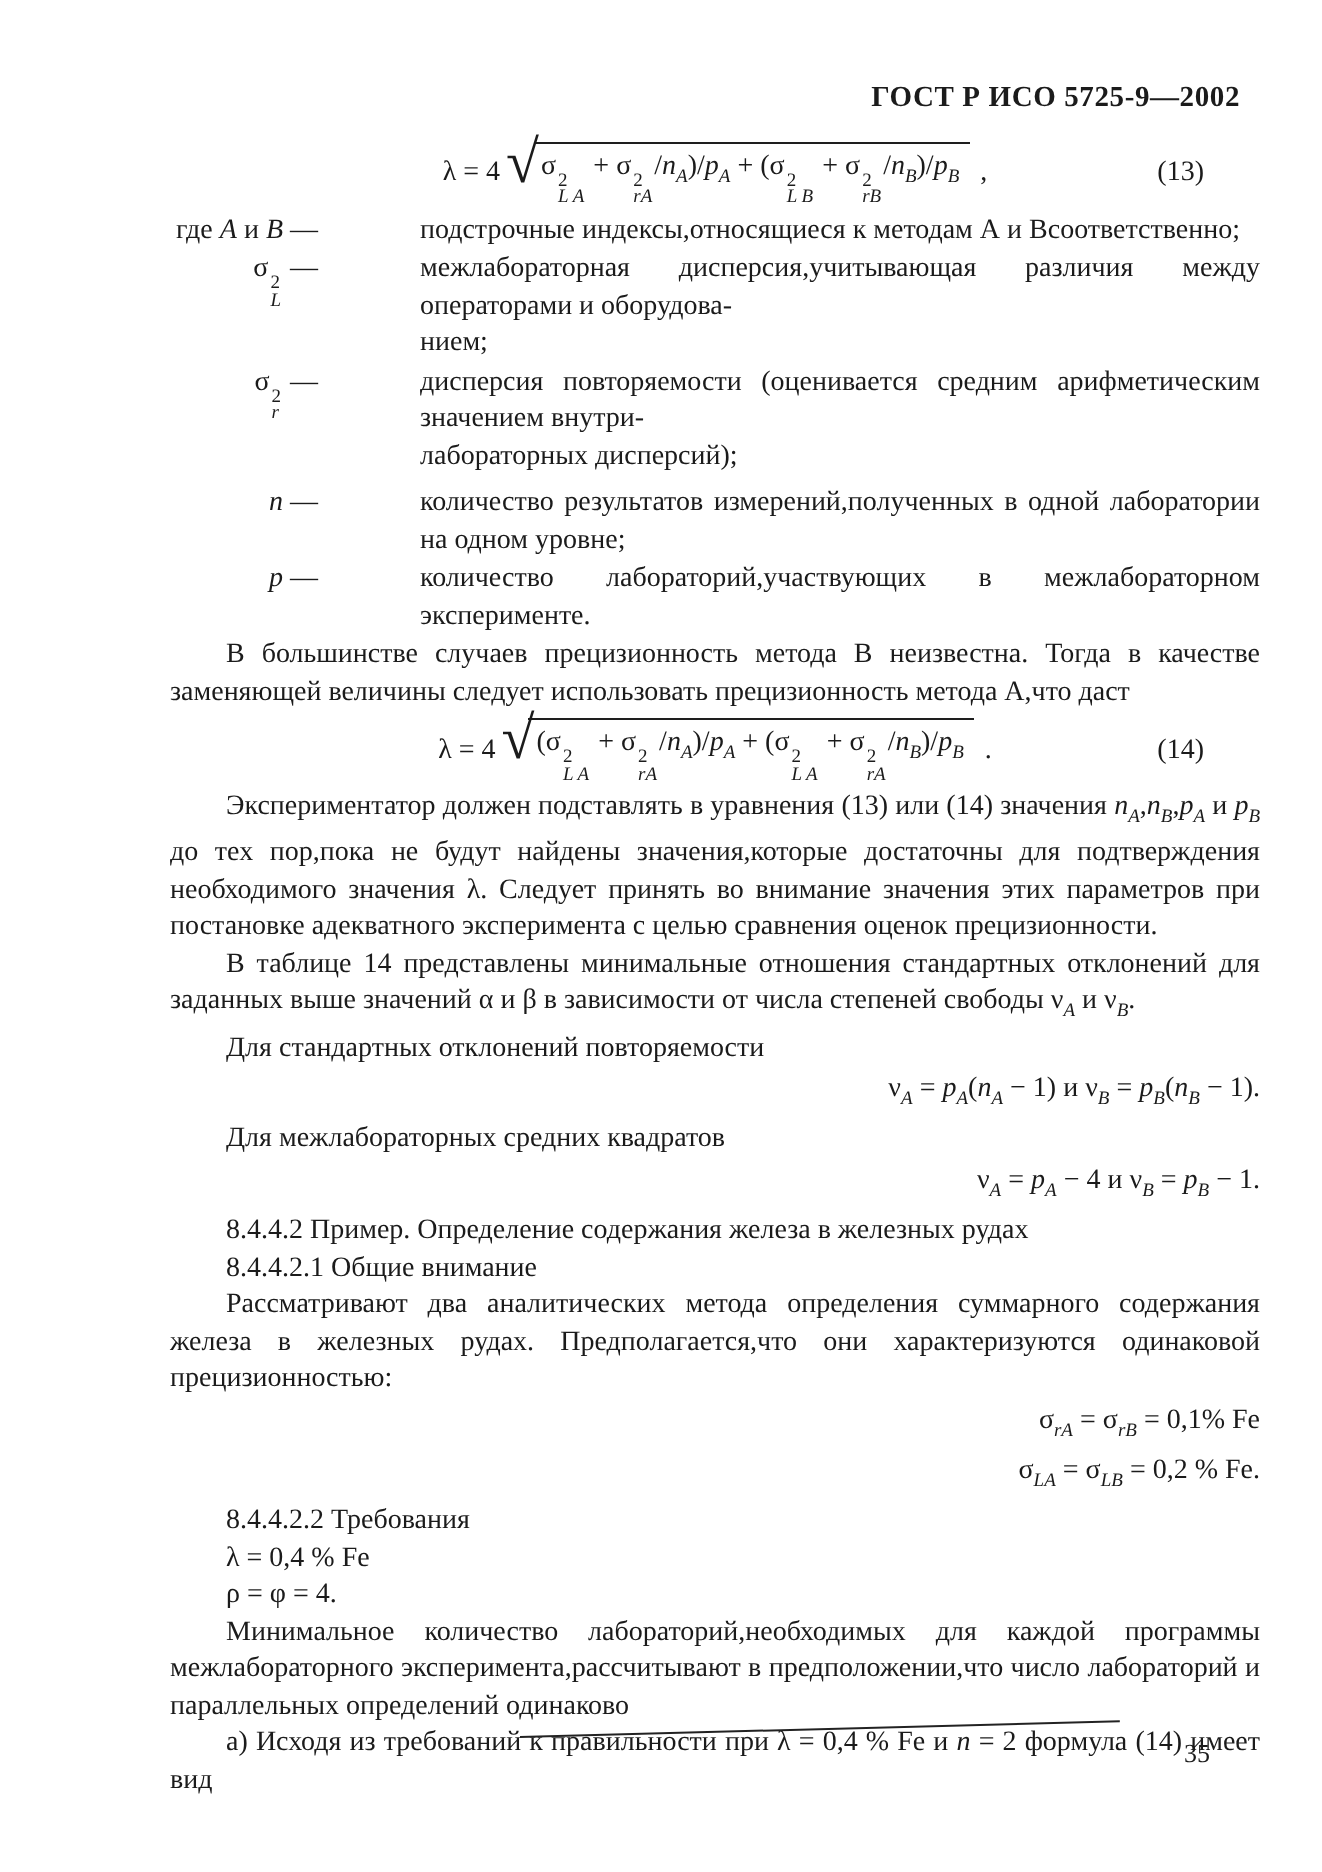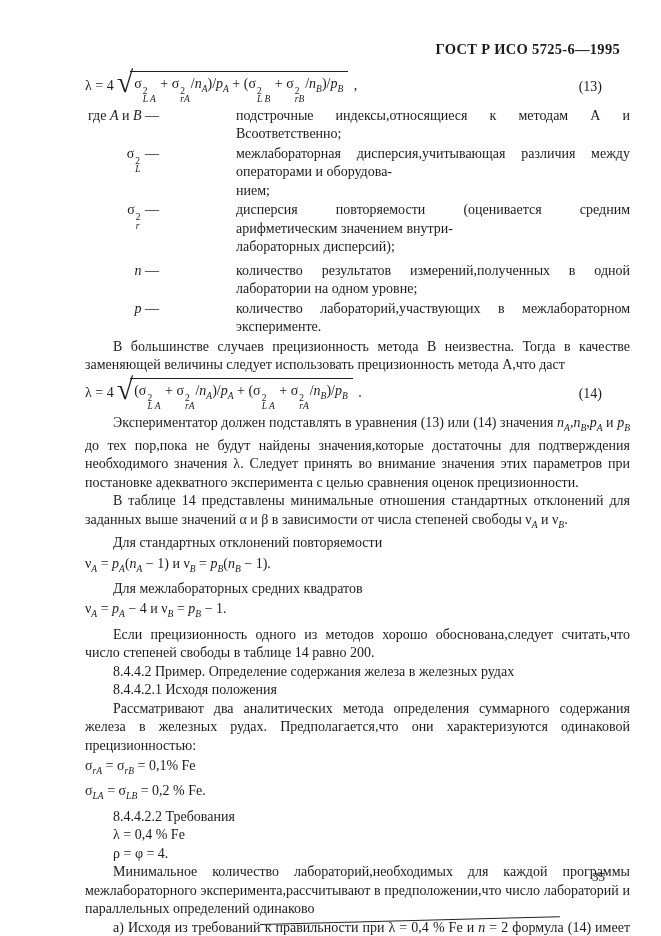--- a/index.html
+++ b/index.html
@@ -5,49 +5,49 @@
   html,body{margin:0;padding:0;background:#ffffff;}
   .page{
     width:661px;height:936px;position:relative;background:#fff;overflow:hidden;
     box-sizing:border-box;padding:40px 31px 0 85px;
     font-family:"Liberation Serif","DejaVu Serif",serif;
     font-size:14px;line-height:18.5px;color:#1b1b1b;
   }
   .hdr{text-align:right;font-weight:bold;font-size:14.5px;letter-spacing:.3px;padding-right:10px;margin-bottom:12px;}
   .para{margin:0;text-align:justify;text-indent:28px;}
   .para.plain{text-align:left;}
-  .eqrow{position:relative;margin:3px 0;}
+  .eqrow{position:relative;text-align:center;margin:3px 0;}
   .eqnum{position:absolute;right:28px;top:50%;transform:translateY(-50%);}
-  .eqcenter{text-align:left;margin:2px 0;}
+  .eqcenter{text-align:right;margin:2px 0;}
   .eq-prefix{margin-right:3px;}
   .eq-suffix{margin-left:2px;}
   .rad{display:inline-flex;align-items:flex-start;vertical-align:middle;}
   .rad-sign{font-size:30px;line-height:28px;margin-right:-3px;transform:translateY(-3px);}
   .rad-sign::before{content:"√";}
   .radicand{border-top:1.5px solid #1e1e1e;padding:3px 5px 0 4px;}
   sub,sup{font-size:9.5px;}
   sub{font-style:italic;}
   .it{font-style:italic;}
   .ss{display:inline-flex;flex-direction:column;align-items:flex-start;font-size:9.5px;line-height:8.5px;vertical-align:-6px;margin:0 1px;}
   .ss-b{font-style:italic;}
   .defs{margin:1px 0;}
-  .def-row{display:flex;margin:1px 0;gap:26px;}
+  .def-row{display:flex;margin:1px 0;}
   .def-row.gap{margin-top:5px;}
   .def-term{flex:0 0 74px;text-align:right;padding-right:7px;white-space:nowrap;}
   .def-desc{flex:1;text-align:justify;white-space:pre-line;margin-left:44px;}
   .item-a{position:relative;}
   .artifact{position:absolute;left:175px;top:5px;width:300px;height:0;border-top:1.6px solid #222;transform:rotate(-1.5deg);transform-origin:left center;}
   .pagenum{position:absolute;right:56px;top:868px;font-size:13px;}
 </style>
 </head>
 <body>
 
 <div class="page">
 
-  <div class="hdr">ГОСТ Р ИСО 5725-6—1995</div>
+  <div class="hdr">ГОСТ Р ИСО 5725-9—2002</div>
 
   <div class="eqrow">
     <span class="eq-prefix"><span>λ = 4</span></span><span class="rad">
         <span class="rad-sign"></span>
         <span class="radicand"><span>σ</span><span class="ss">
             <span class="ss-t">2</span>
             <span class="ss-b">L A</span>
           </span><span> + </span><span>σ</span><span class="ss">
             <span class="ss-t">2</span>
             <span class="ss-b">rA</span>
@@ -118,24 +118,23 @@
   <p class="para"><span>Экспериментатор должен подставлять в уравнения (13) или (14) значения </span><span class="it">n</span><sub>A</sub><span>,</span><span class="it">n</span><sub>B</sub><span>,</span><span class="it">p</span><sub>A</sub><span> и </span><span class="it">p</span><sub>B</sub><span> до тех пор,пока не будут найдены значения,которые достаточны для подтверждения необходимого значения λ. Следует принять во внимание значения этих параметров при постановке адекватного эксперимента с целью сравнения оценок прецизионности.</span></p>
 
   <p class="para"><span>В таблице 14 представлены минимальные отношения стандартных отклонений для заданных выше значений α и β в зависимости от числа степеней свободы </span><span>ν</span><sub>A</sub><span> и </span><span>ν</span><sub>B</sub><span>.</span></p>
 
   <p class="para plain">Для стандартных отклонений повторяемости</p>
   <div class="eqcenter"><span>ν</span><sub>A</sub><span> = </span><span class="it">p</span><sub>A</sub><span>(</span><span class="it">n</span><sub>A</sub><span> − 1) и </span><span>ν</span><sub>B</sub><span> = </span><span class="it">p</span><sub>B</sub><span>(</span><span class="it">n</span><sub>B</sub><span> − 1).</span></div>
 
   <p class="para plain">Для межлабораторных средних квадратов</p>
   <div class="eqcenter"><span>ν</span><sub>A</sub><span> = </span><span class="it">p</span><sub>A</sub><span> − 4 и </span><span>ν</span><sub>B</sub><span> = </span><span class="it">p</span><sub>B</sub><span> − 1.</span></div>
 
-  <p class="para">Если прецизионность одного из методов хорошо обоснована,следует считать,что число степеней свободы в таблице 14 равно 200.</p>
 
   <p class="para plain">8.4.4.2  Пример. Определение содержания железа в железных рудах</p>
-  <p class="para plain">8.4.4.2.1 Исходя положения</p>
+  <p class="para plain">8.4.4.2.1 Общие внимание</p>
 
   <p class="para">Рассматривают два аналитических метода определения суммарного содержания железа в железных рудах. Предполагается,что они характеризуются одинаковой прецизионностью:</p>
 
   <div class="eqcenter"><span>σ</span><sub>rA</sub><span> = </span><span>σ</span><sub>rB</sub><span> = 0,1% Fe</span></div>
   <div class="eqcenter"><span>σ</span><sub>LA</sub><span> = </span><span>σ</span><sub>LB</sub><span> = 0,2 % Fe.</span></div>
 
   <p class="para plain">8.4.4.2.2  Требования</p>
   <p class="para plain">λ = 0,4 % Fe</p>
   <p class="para plain">ρ = φ = 4.</p>
 

